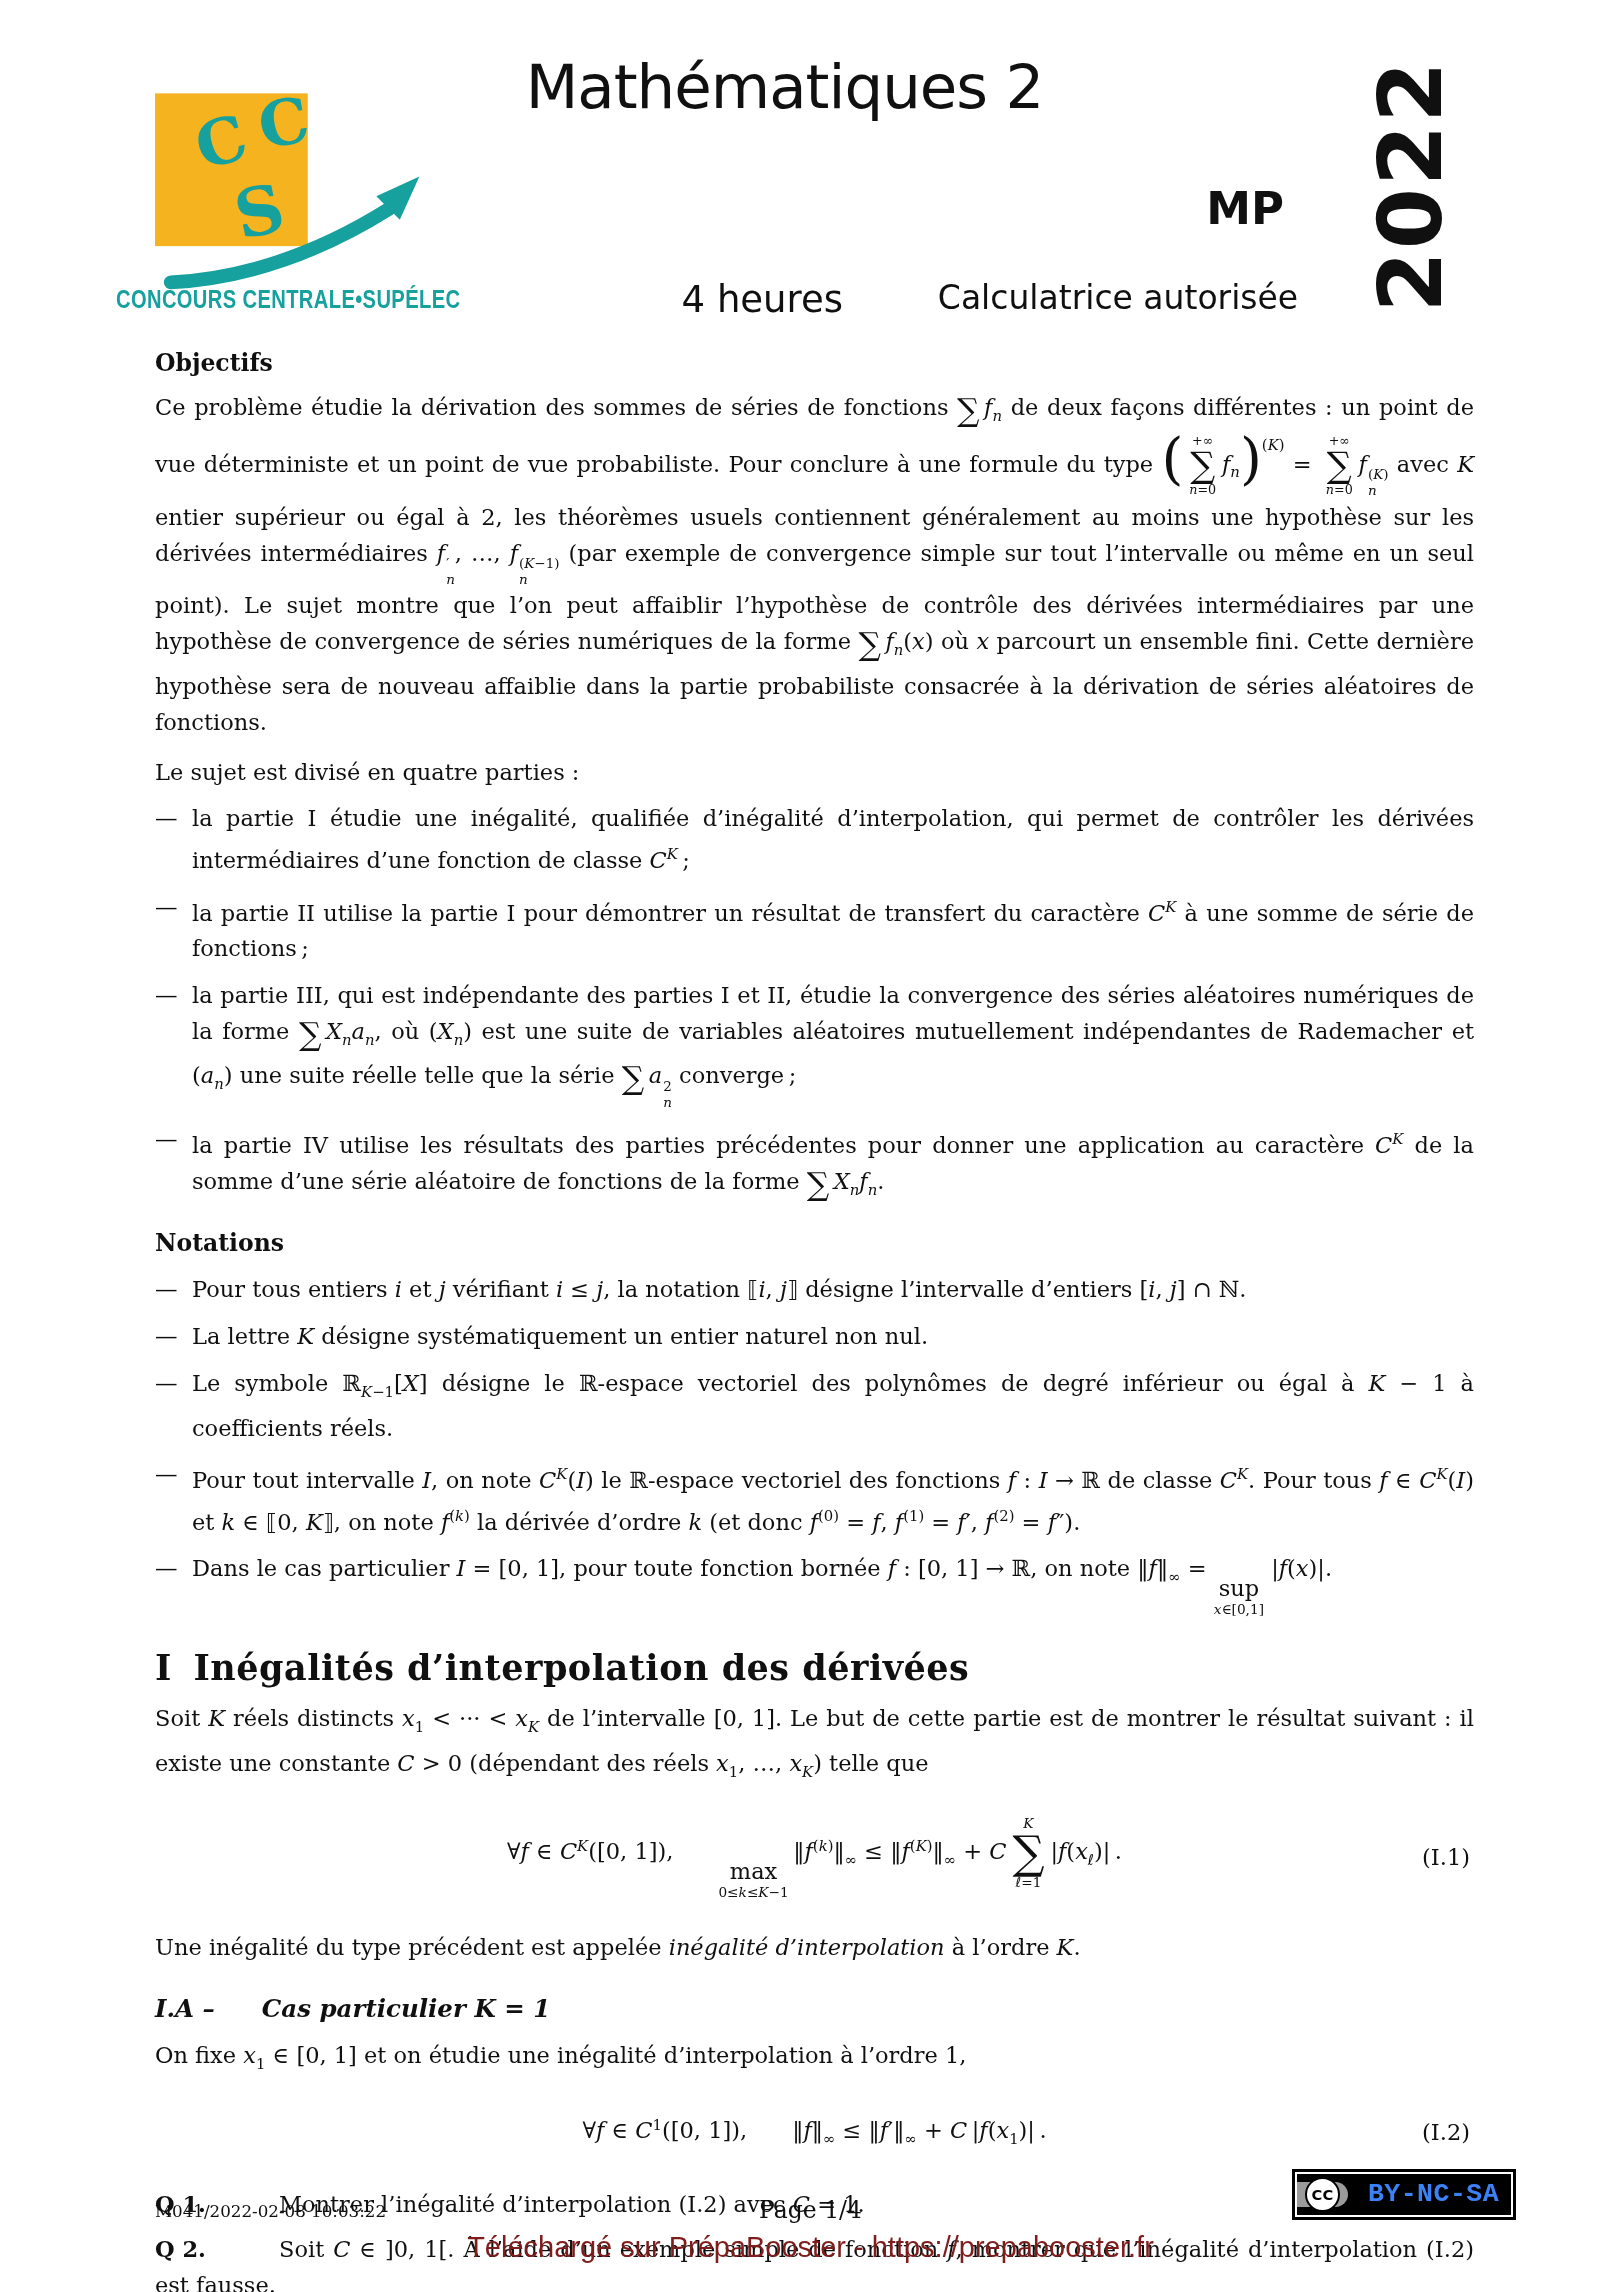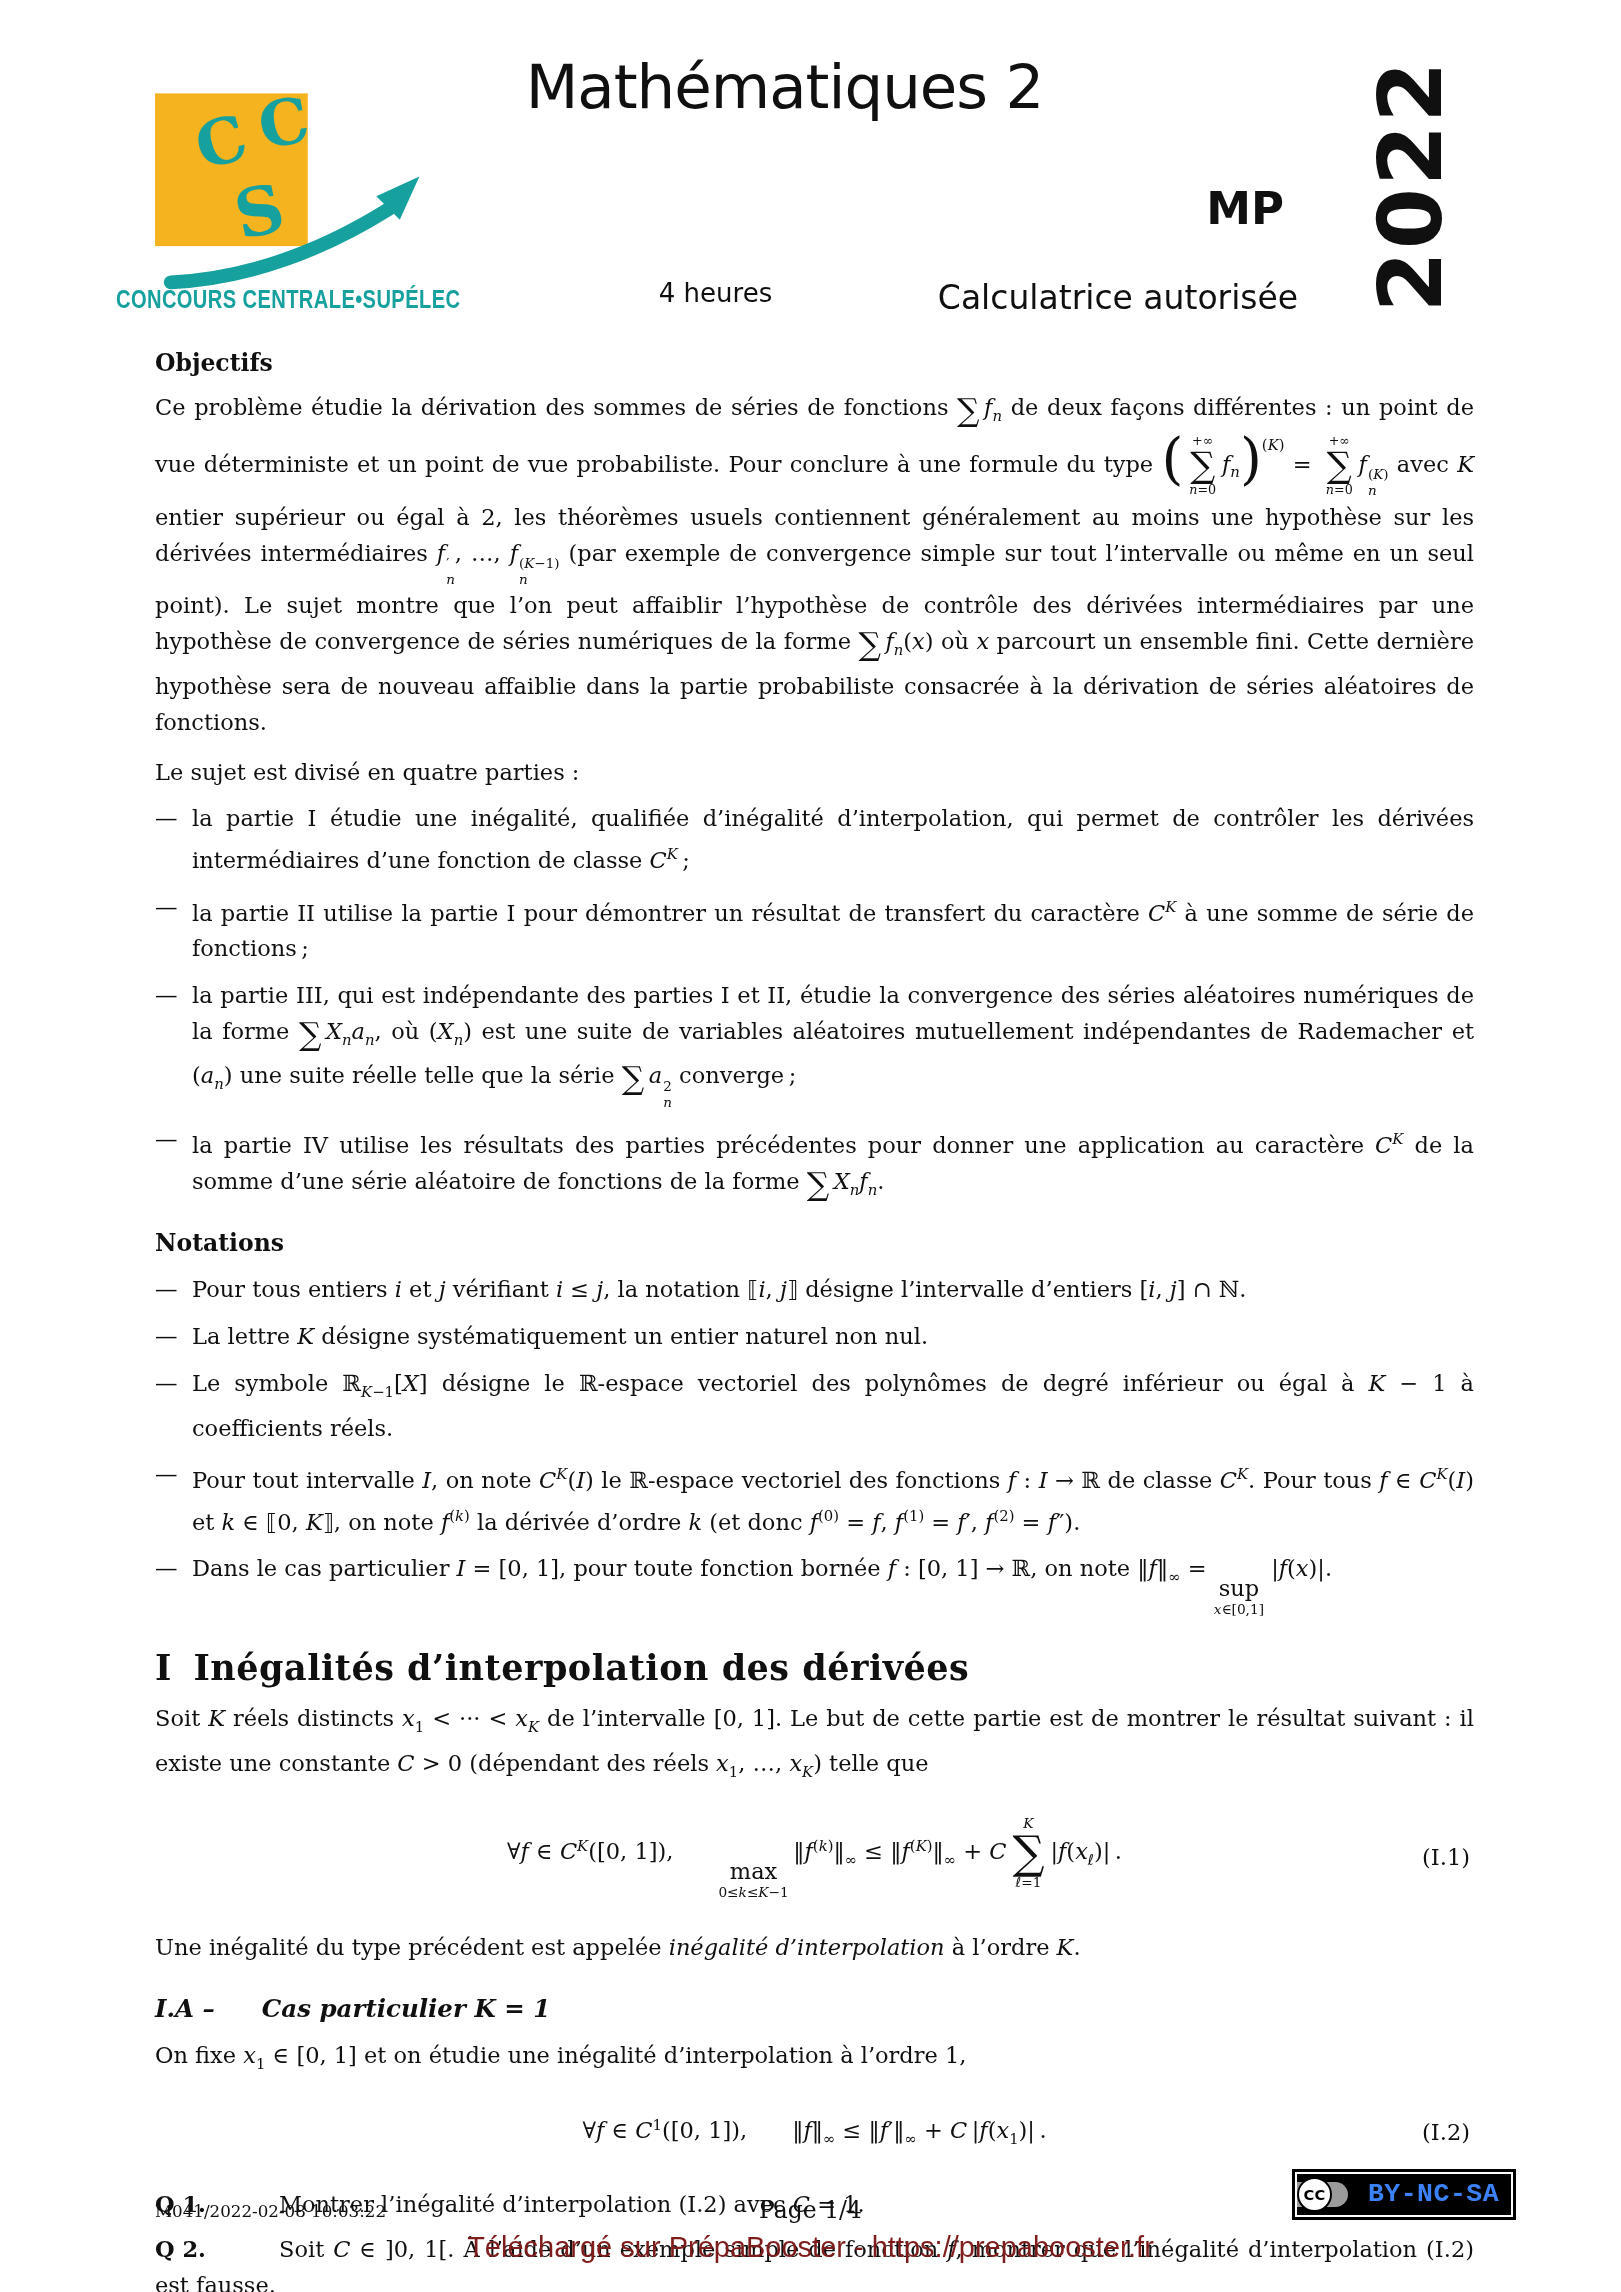--- a/index.html
+++ b/index.html
@@ -13,22 +13,22 @@
          font-size:26.5px;letter-spacing:0.5px;color:var(--teal);
          transform:scaleX(0.76);transform-origin:left center;white-space:nowrap;}
   .doc-title{position:absolute;left:412px;top:51px;width:745px;text-align:center;
              font-family:"DejaVu Sans","Liberation Sans",sans-serif;font-weight:400;
              font-size:61px;letter-spacing:-1px;}
   .mp{position:absolute;left:1108px;top:182px;width:176px;text-align:right;
       font-family:"DejaVu Sans",sans-serif;font-weight:700;font-size:45px;}
   .year{position:absolute;left:1269px;top:137px;width:284px;height:98px;
         transform:rotate(-90deg);text-align:center;line-height:98px;
         font-family:"DejaVu Sans",sans-serif;font-weight:700;font-size:88px;letter-spacing:2px;}
-  .duration{position:absolute;left:588px;top:278px;width:255px;text-align:center;
-            font-family:"DejaVu Sans",sans-serif;font-size:26px;font-weight:400;}
+  .duration{position:absolute;left:588px;top:278px;width:255px;text-align:right;
+            font-family:"DejaVu Sans",sans-serif;font-size:37px;font-weight:400;}
   .calc{position:absolute;left:912px;top:278px;width:412px;text-align:center;
         font-family:"DejaVu Sans",sans-serif;font-size:33px;font-weight:400;}
 
   
   .content{position:absolute;left:155px;top:345px;width:1319px;font-size:22.5px;line-height:36px;}
   .content p{margin:0 0 9.8px 0;text-align:justify;}
   h3.runhead{font-size:23.5px;margin:0 0 7.8px 0;font-weight:700;}
   .dashlist{margin:3.9px 0 0 0;}
   .dashitem{display:flex;margin:10.8px 0;}
   .dashitem .dash{flex:0 0 37px;}
@@ -64,21 +64,21 @@
   .ss{display:inline-flex;flex-direction:column;align-items:flex-start;font-size:0.60em;
       line-height:1.2;vertical-align:-0.55em;margin-left:1px;}
 
   
   .foot-code{position:absolute;left:155px;top:2201px;font-size:16.7px;}
   .foot-page{position:absolute;left:0;top:2196px;width:100%;text-align:center;font-size:23.5px;}
   .cc-badge{position:absolute;left:1292px;top:2169px;background:#000;padding:2.9px;}
   .cc-inner{border:2.9px solid #fff;background:#000;display:flex;align-items:center;
             height:41px;padding:0 11.8px 0 0;}
   .cc-left{background:#9b9b9b;border-radius:0 15.7px 15.7px 0;height:25px;width:51px;
-           display:flex;align-items:center;}
+           display:flex;align-items:center;justify-content:center;}
   .cc-circle{width:31px;height:31px;border-radius:50%;background:#fff;border:2px solid #000;
              display:flex;align-items:center;justify-content:center;
              font-family:"DejaVu Sans",sans-serif;font-weight:700;font-size:14.7px;color:#000;}
   .cc-text{color:#3b82f6;font-family:Liberation Mono, monospace;font-weight:700;font-size:26.5px;
            margin-left:20px;letter-spacing:0.5px;}
   .download{position:absolute;left:0;top:2231px;width:100%;text-align:center;
             font-family:"Liberation Sans","DejaVu Sans",sans-serif;font-size:29px;color:#7f1d1d;}
 </style>
 </head>
 <body>

